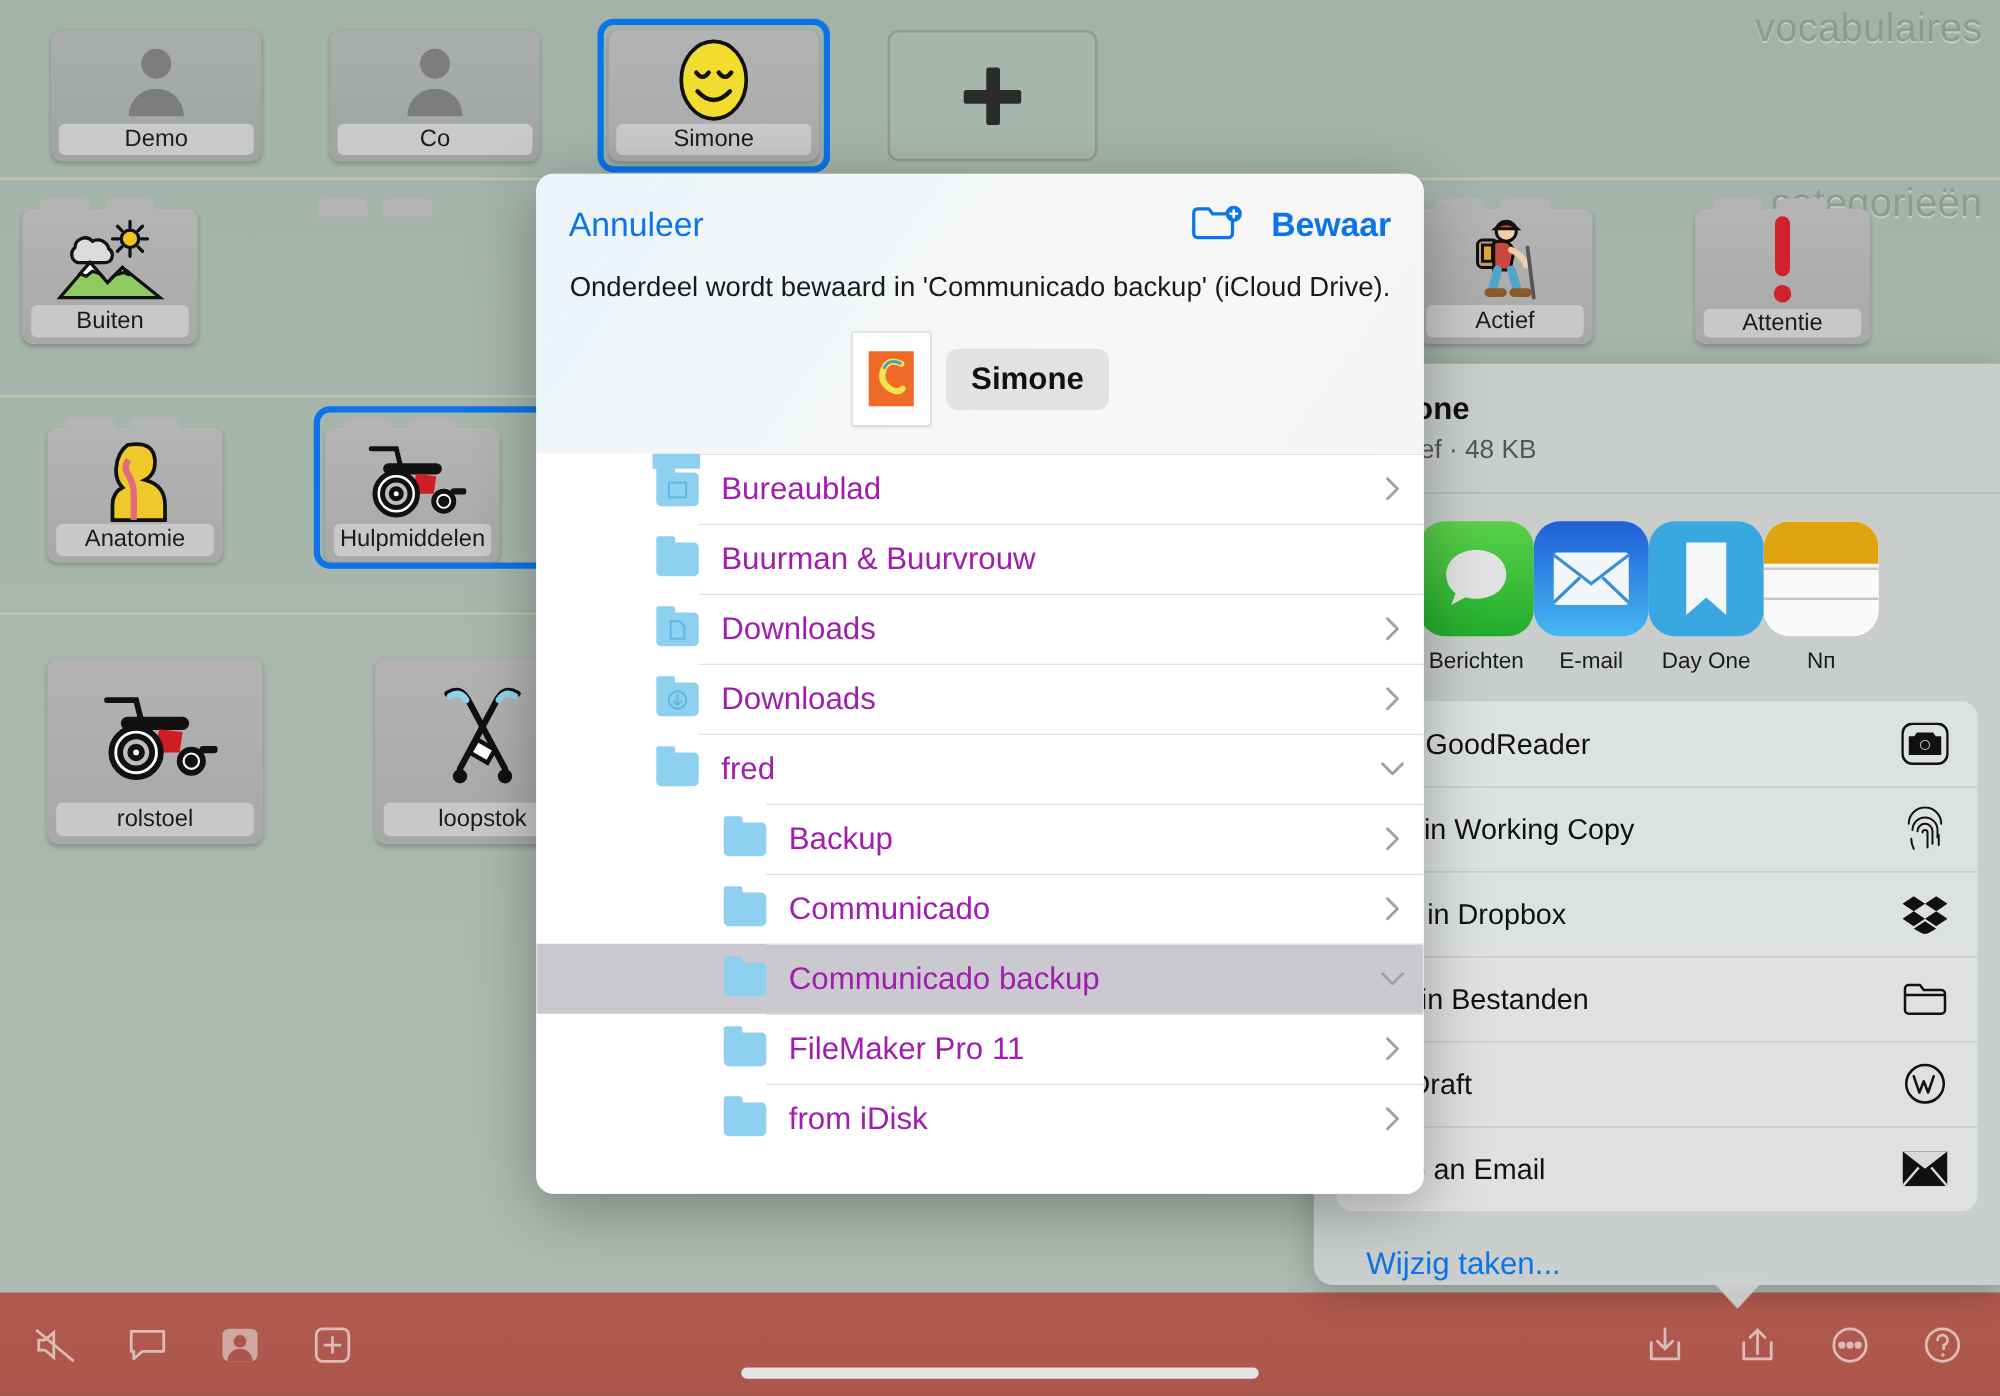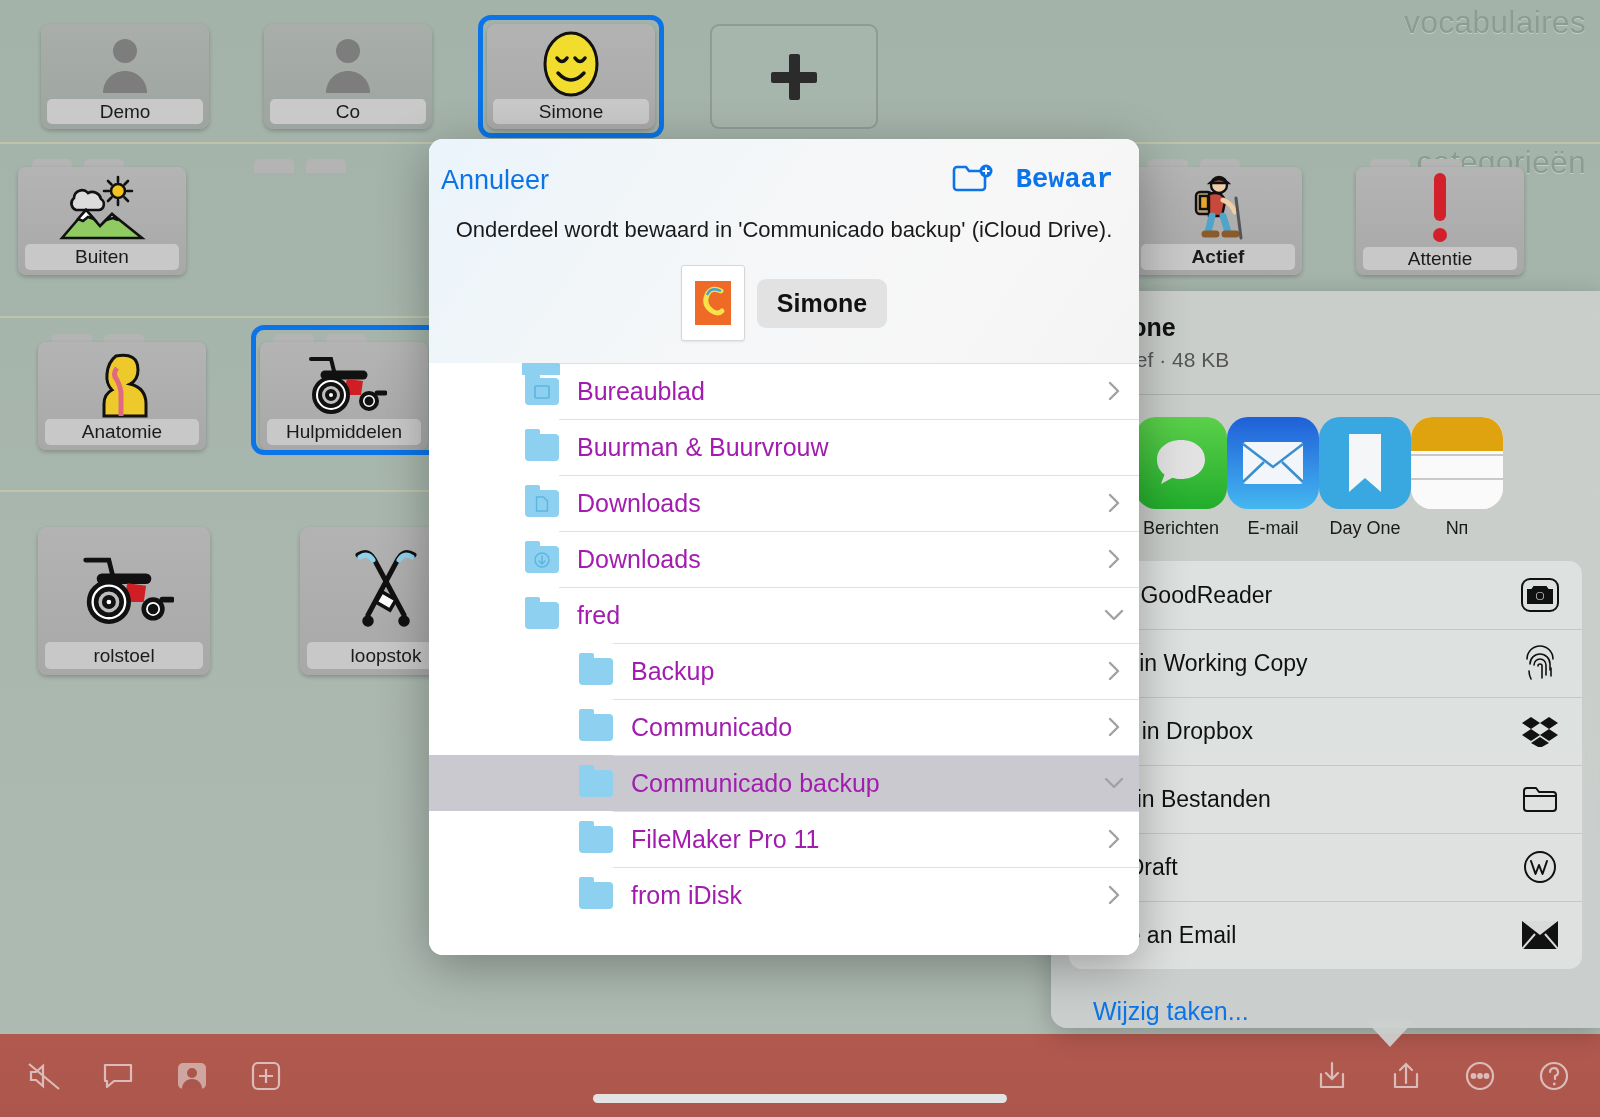--- a/index.html
+++ b/index.html
@@ -42,21 +42,21 @@
     position: absolute; top: 10px; width: 168px; height: 105px;
     border-radius: 9px; border: 2px solid #8f9b94; background: rgba(255,255,255,.04);
     display:flex; align-items:center; justify-content:center;
   }
   .plus { position: relative; width: 46px; height: 46px; }
   .plus:before, .plus:after { content:""; position:absolute; background:#2b2b2b; border-radius:2px; }
   .plus:before { left: 18px; top: 0; width: 11px; height: 46px; }
   .plus:after  { top: 18px; left: 0; height: 11px; width: 46px; }
 
   
-  .folder-tile { position: absolute; width: 168px; height: 120px; }
+  .folder-tile { position: absolute; width: 140px; height: 120px; }
   .folder-tile .body {
     position:absolute; inset: 12px 0 0 0; border-radius: 8px;
     background: linear-gradient(180deg,#b4b4b4,#a8a8a8);
     box-shadow: 0 2px 4px rgba(0,0,0,.22);
     display:flex; flex-direction:column; align-items:center; justify-content:flex-start;
     overflow:hidden; padding-top: 4px;
   }
   .folder-tile .tab-l, .folder-tile .tab-r {
     position:absolute; top: 4px; height: 14px; width: 40px; border-radius: 5px 5px 0 0;
     background: #b4b4b4;
@@ -136,24 +136,24 @@
     position:absolute; left: 429px; top: 139px; width: 710px; height: 816px;
     border-radius: 14px; overflow:hidden;
     box-shadow: 0 12px 50px rgba(0,0,0,.30);
     background: #ffffff;
     display:flex; flex-direction:column;
   }
   #sd-top {
     background: linear-gradient(125deg,#eaf4fb 0%, #f3f6f8 35%, #f7f7f7 70%, #f4f4f4 100%);
     padding: 0; flex: 0 0 224px; position:relative;
   }
-  #sd-bar { display:flex; align-items:center; justify-content:space-between; padding: 24px 26px 0 12px; }
+  #sd-bar { display:flex; align-items:center; justify-content:space-between; padding: 24px 26px 0 26px; }
   #sd-cancel { font-size: 27px; color:#0b74e8; }
   #sd-right { display:flex; align-items:center; gap: 22px; }
-  #sd-save { font-size: 27px; color:#0b74e8; font-weight: bold; font-family: Liberation Mono, monospace; }
+  #sd-save { font-size: 27px; color:#0b74e8; font-weight: bold; }
   #sd-msg { text-align:center; font-size: 22px; color:#1a1a1a; margin-top: 20px; }
   #sd-file { display:flex; align-items:center; justify-content:center; gap: 12px; margin-top: 22px; }
   #sd-thumb {
     width: 64px; height: 76px; background:#fff; border:1px solid #d7d7d7; border-radius:3px;
     display:flex; align-items:center; justify-content:center; box-shadow: 0 1px 2px rgba(0,0,0,.08);
   }
   #sd-name {
     background:#e2e2e2; border-radius: 9px; padding: 10px 20px;
     font-size: 25px; font-weight: bold; color:#111;
   }
@@ -247,21 +247,21 @@
       </div>
       <div class="cap">Buiten</div>
     </div>
   </div>
 
   <div class="folder-tile" style="left:240px; top:155px;">
     <div class="tab-l"></div>
       <div class="tab-r"></div>
   </div>
 
-  <div class="folder-tile" style="left:1134px; top:155px;font-weight:bold;">
+  <div class="folder-tile" style="left:1134px; top:155px;">
     <div class="tab-l"></div>
       <div class="tab-r"></div>
     <div class="body">
       <div class="icon-area">
         <svg width="78" height="72" viewBox="0 0 78 72">
           <g stroke="#111" stroke-width="2.4" fill="none" stroke-linecap="round">
             <ellipse cx="40" cy="13" rx="8" ry="8" fill="#f0cfa8"></ellipse>
             <path d="M31 11 q9-8 18 0 z" fill="#d2452f" stroke="#111"></path>
             <rect x="17" y="20" width="16" height="22" rx="4" fill="#b9a07a"></rect>
             <rect x="21" y="24" width="8" height="13" fill="#e8a52c"></rect>

